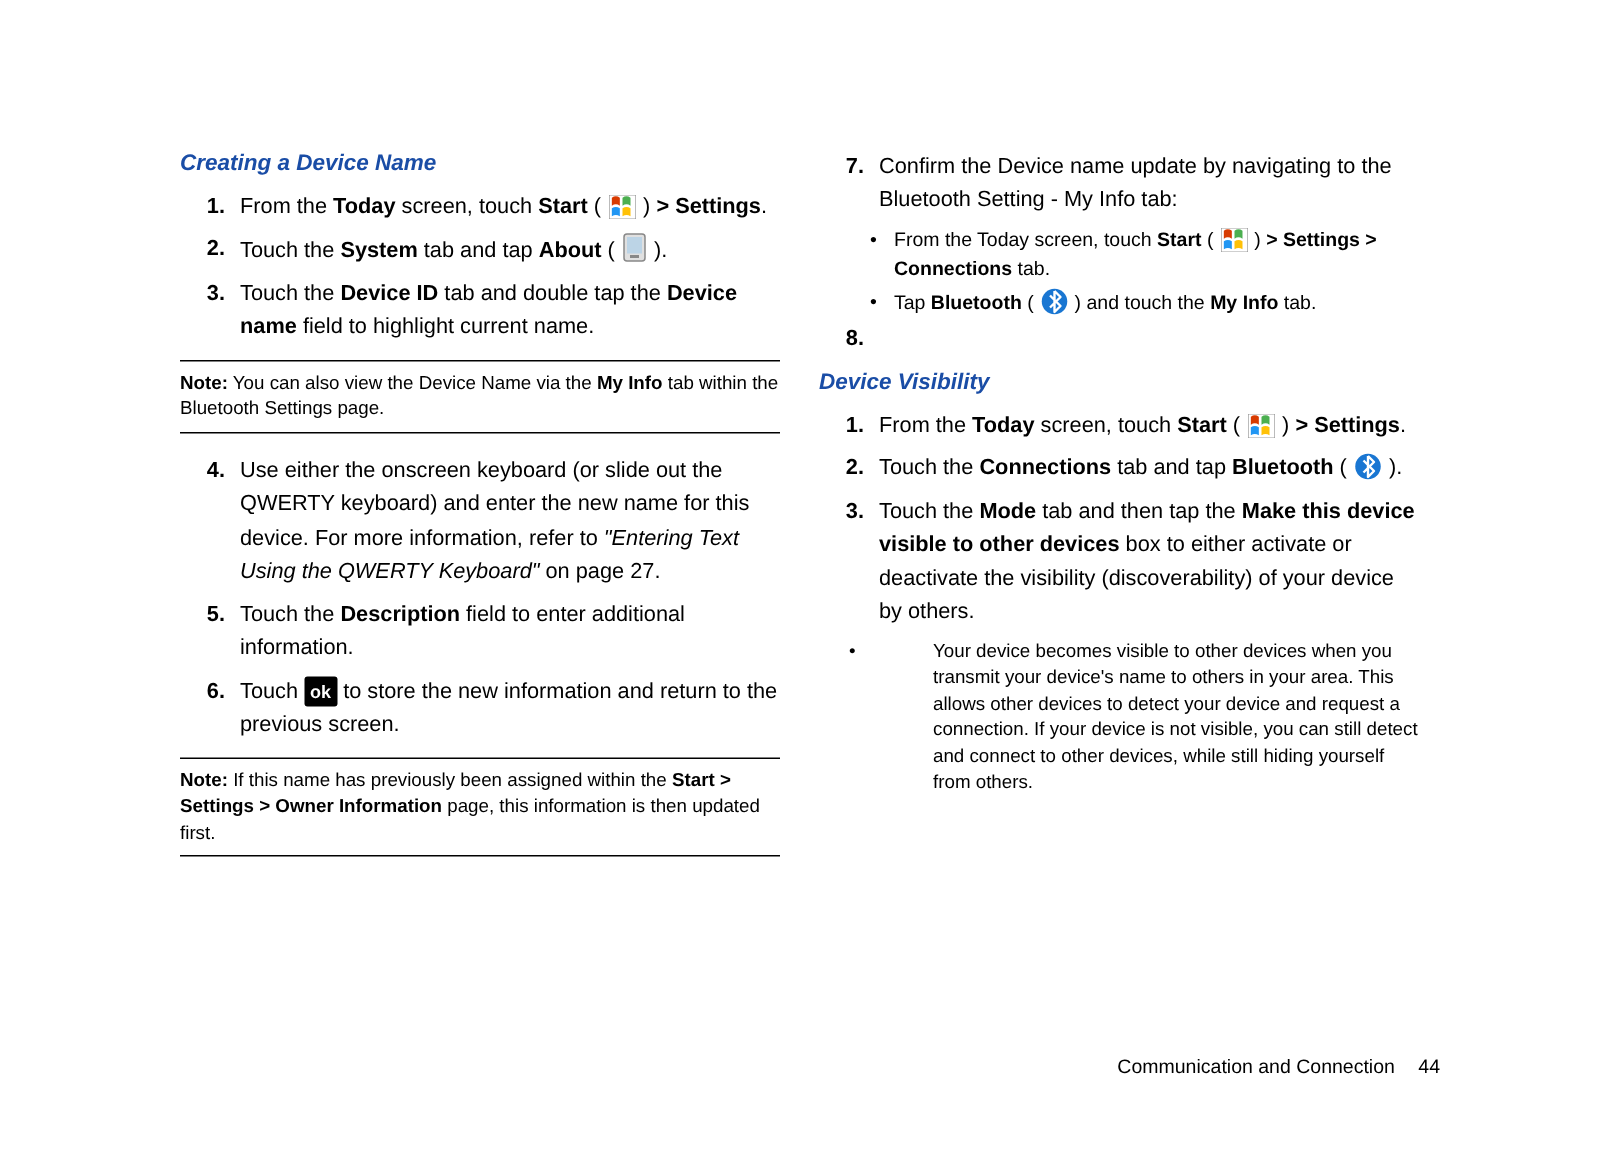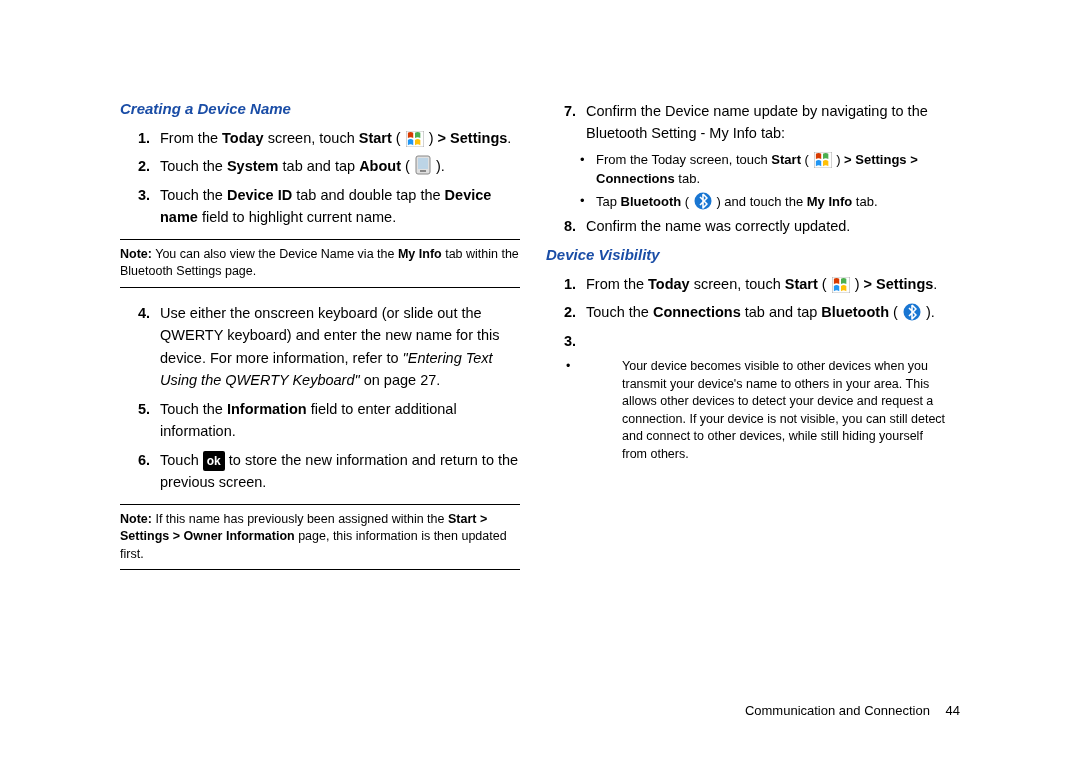--- a/index.html
+++ b/index.html
@@ -179,21 +179,21 @@
   <ol class="num">
     <li>
       <span class="marker">4.</span>
       <span class="content">
         <span>Use either the onscreen keyboard (or slide out the QWERTY keyboard) and enter the new name for this device. For more information, refer to </span><span class="i">"Entering Text Using the QWERTY Keyboard"</span><span>  on page 27.</span>
       </span>
     </li>
     <li>
       <span class="marker">5.</span>
       <span class="content">
-        <span>Touch the </span><span class="b">Information</span><span> field to enter additional information.</span>
+        <span>Touch the </span><span class="b">Description</span><span> field to enter additional information.</span>
       </span>
     </li>
     <li>
       <span class="marker">6.</span>
       <span class="content">
         <span>Touch  </span><span class="ok-box">ok</span><span>  to store the new information and return to the previous screen.</span>
       </span>
     </li>
   </ol>
 
@@ -223,21 +223,20 @@
       <span class="bcontent">
         <span>Tap </span><span class="b">Bluetooth</span><span> ( </span><span class="icon bt-icon"><svg width="18" height="18">
                   <use href="#bt"></use>
                 </svg></span><span> ) and touch the </span><span class="b">My Info</span><span> tab.</span>
       </span>
     </li>
   </ul>
   <ol class="num">
     <li>
       <span class="marker">8.</span>
-      <span class="content">Confirm the name was correctly updated.</span>
     </li>
   </ol>
 
   <div class="section-head" style="margin-top:8px;">Device Visibility</div>
 
   <ol class="num">
     <li>
       <span class="marker">1.</span>
       <span class="content">
         <span>From the </span><span class="b">Today</span><span> screen, touch </span><span class="b">Start</span><span> ( </span><span class="icon win-icon"><svg width="18" height="16">
@@ -248,20 +247,23 @@
     <li>
       <span class="marker">2.</span>
       <span class="content">
         <span>Touch the </span><span class="b">Connections</span><span> tab and tap </span><span class="b">Bluetooth</span><span> ( </span><span class="icon bt-icon"><svg width="18" height="18">
                   <use href="#bt"></use>
                 </svg></span><span> ).</span>
       </span>
     </li>
     <li>
       <span class="marker">3.</span>
+      <span class="content">
+        <span>Touch the </span><span class="b">Mode</span><span> tab and then tap the </span><span class="b">Make this device visible to other devices</span><span> box to either activate or deactivate the visibility (discoverability) of your device by others.</span>
+      </span>
     </li>
   </ol>
 
   <div class="para-bullet" style="margin-top:6px;">
     <span class="dot">•</span>
     <span class="bcontent">Your device becomes visible to other devices when you transmit your device's name to others in your area. This allows other devices to detect your device and request a connection. If your device is not visible, you can still detect and connect to other devices, while still hiding yourself from others.</span>
   </div>
 </div>
 
 </div>

